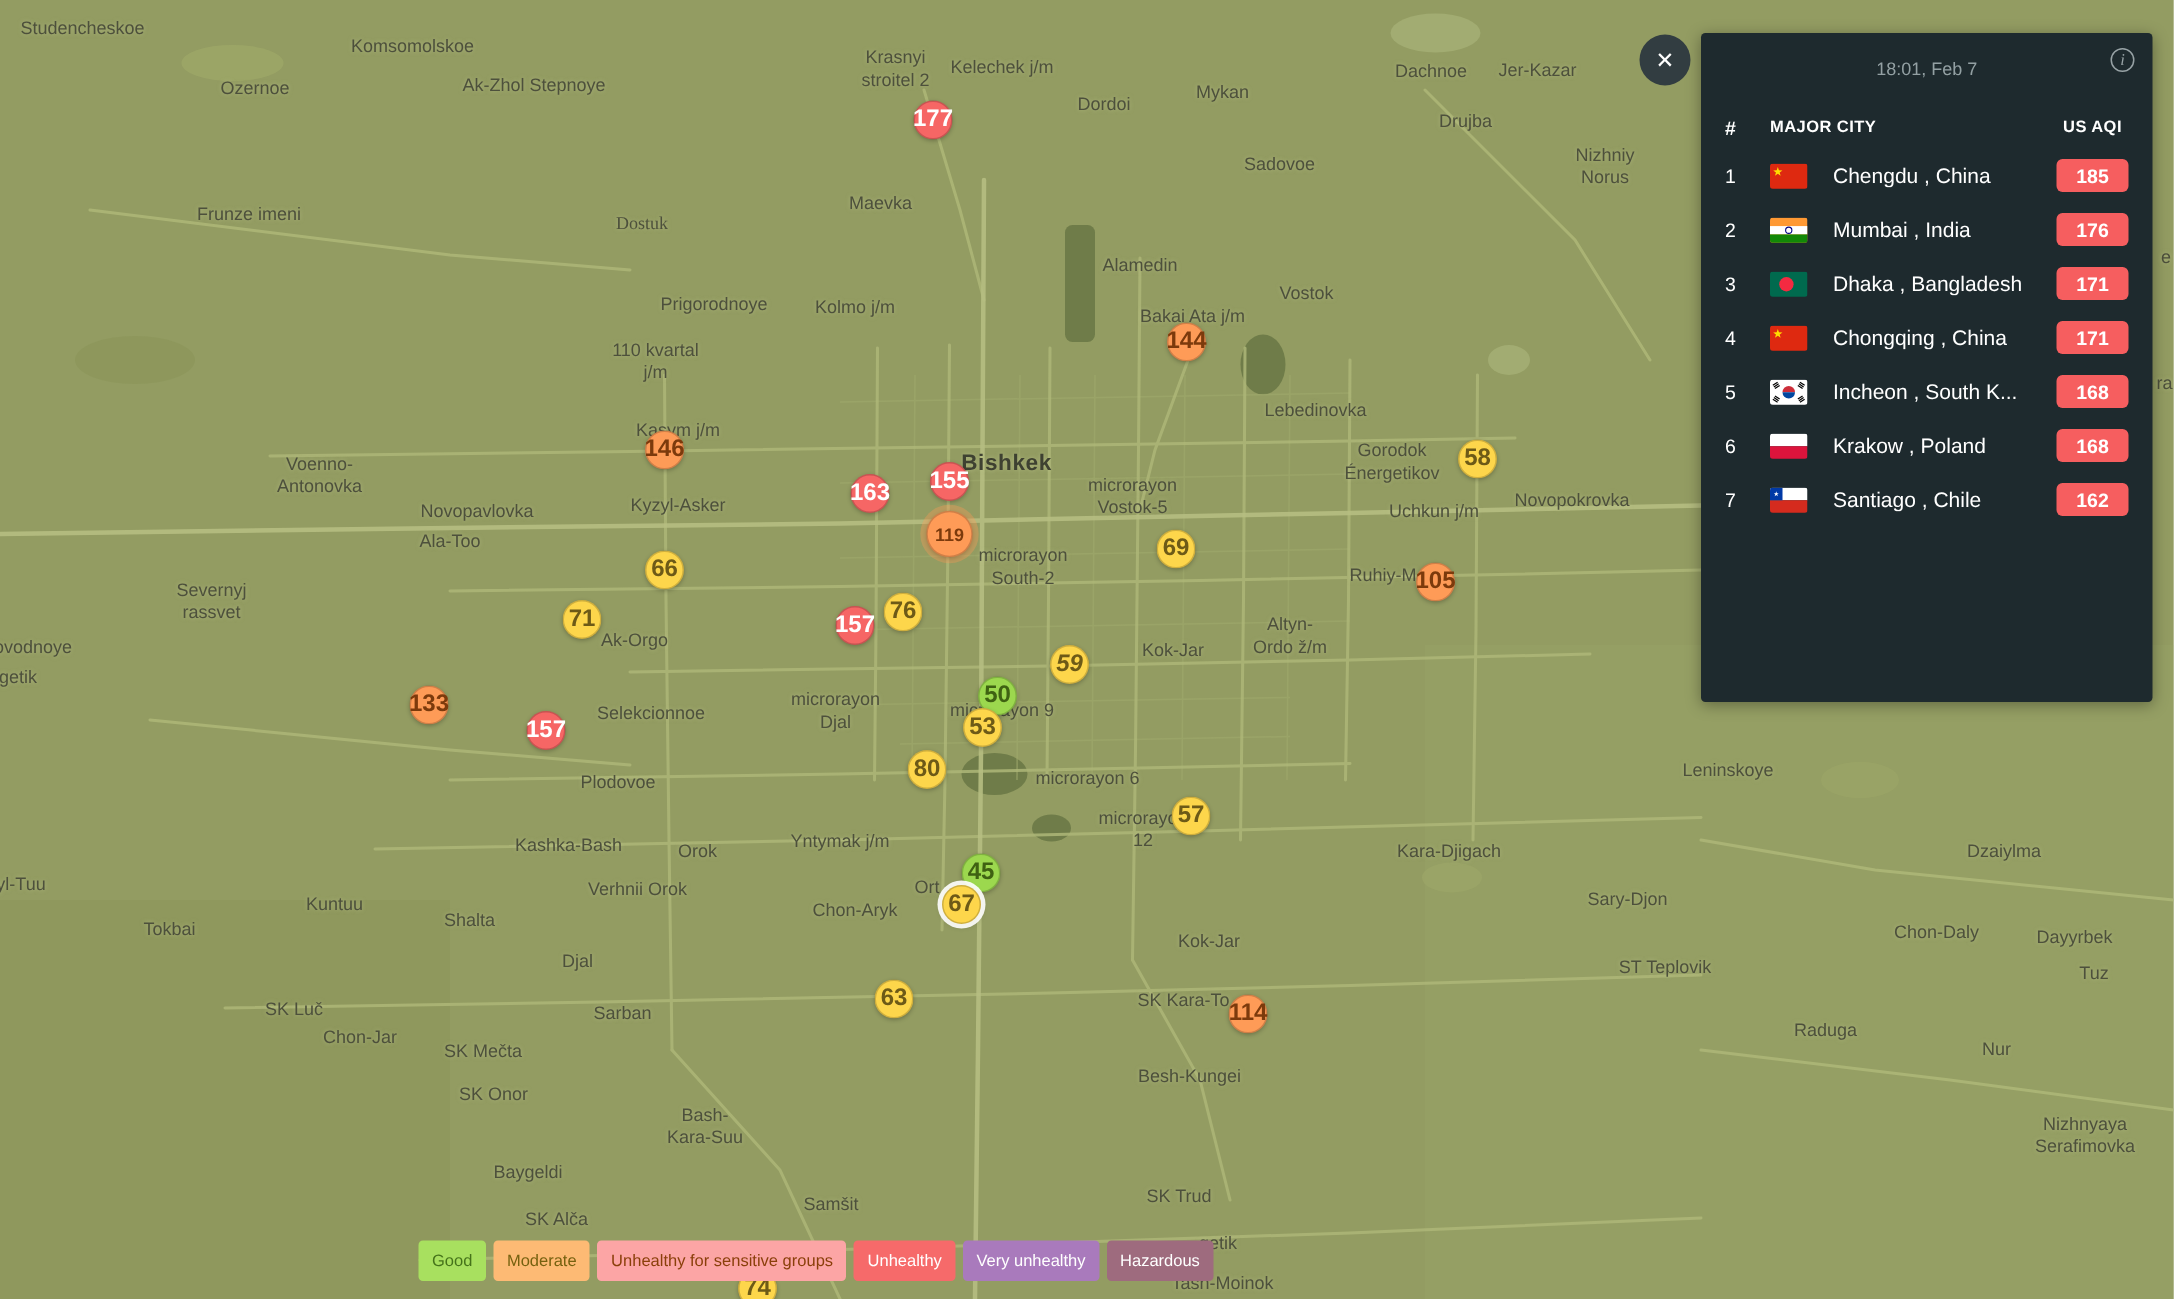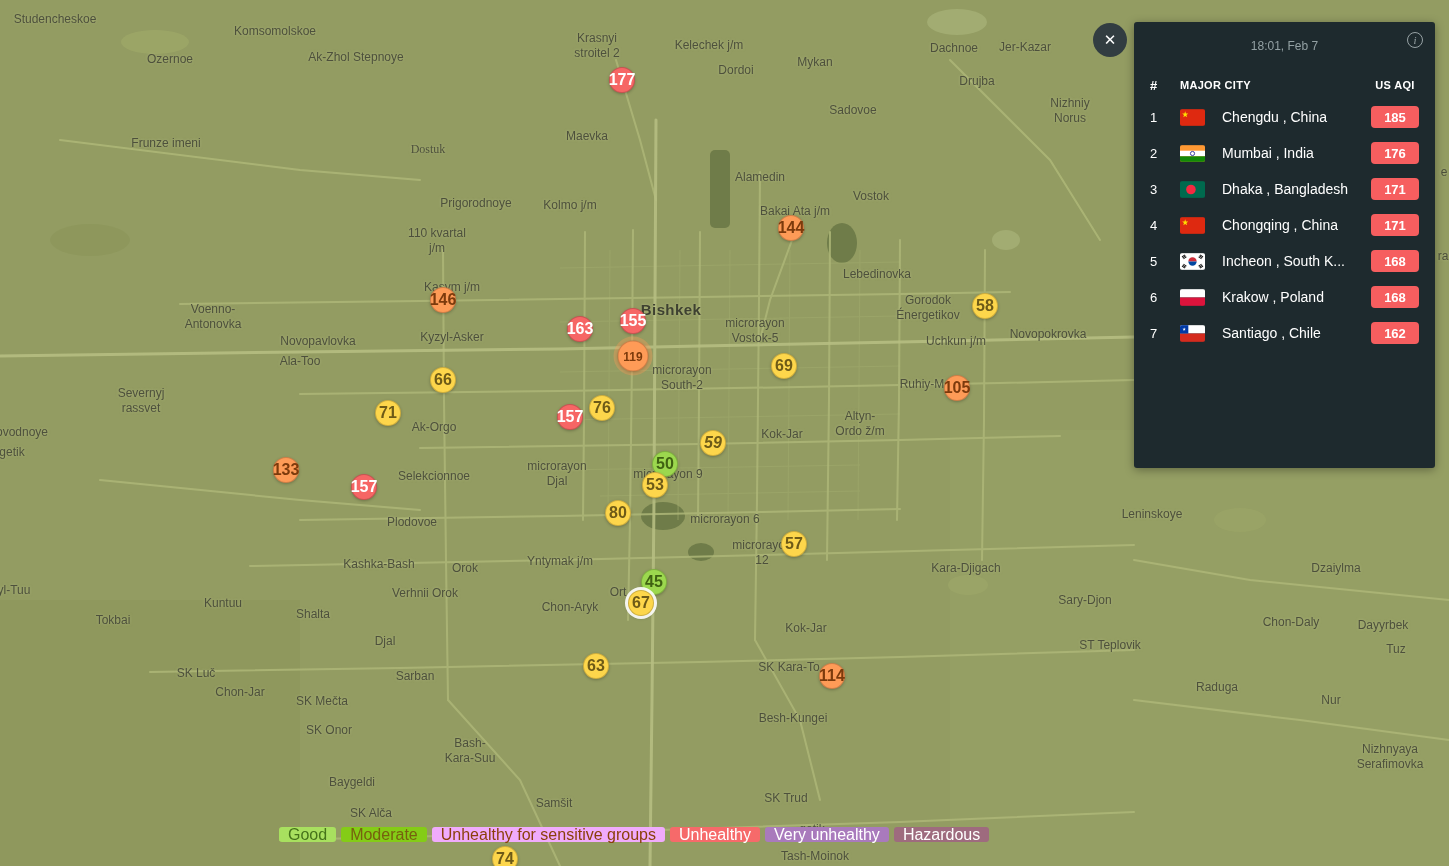--- a/index.html
+++ b/index.html
@@ -16,21 +16,21 @@
   .marker{position:absolute;width:26px;height:26px;border-radius:50%;transform:translate(-50%,-50%);
     display:flex;align-items:center;justify-content:center;font-size:16px;font-weight:700;
     border:1px solid rgba(0,0,0,.18);box-shadow:0 1px 3px rgba(0,0,0,.25);cursor:pointer}
   .marker.good{background:#9cd84e;color:#3f6212}
   .marker.moderate{background:#fdd64b;color:#6d5a17}
   .marker.usg{background:#fe9b57;color:#7c3a0c}
   .marker.unhealthy{background:#f66665;color:#fff}
   .marker.lg{width:31px;height:31px;font-size:12px;box-shadow:0 0 0 4px rgba(254,155,87,.35),0 1px 3px rgba(0,0,0,.3)}
   .marker.selected{box-shadow:0 0 0 3px rgba(255,255,255,.9),0 1px 4px rgba(0,0,0,.35)}
   #legend{position:absolute;left:279px;top:827px;display:flex;gap:5px}
-  .pill{height:15px;display:flex;align-items:center;padding:0 9px;border-radius:3px;font-size:16px;white-space:nowrap}
+  .pill{height:27px;display:flex;align-items:center;padding:0 9px;border-radius:3px;font-size:11px;white-space:nowrap}
   #panel{position:absolute;left:1134px;top:22px;width:301px;height:446px;background:#1e2a2e;
     border-radius:3px;color:#fff;padding:10px 16px 16px;box-shadow:0 2px 10px rgba(0,0,0,.35)}
   #close-btn{position:absolute;left:1093px;top:23px;width:34px;height:34px;border-radius:50%;
     background:#323d41;color:#fff;border:none;font-size:15px;display:flex;align-items:center;
     justify-content:center;cursor:pointer;font-family:inherit}
   #info-icon{position:absolute;right:12px;top:10px;width:16px;height:16px;border:1px solid #97a2a5;
     border-radius:50%;color:#97a2a5;font-size:11px;line-height:14px;text-align:center;
     font-style:italic;font-family:"Liberation Serif",serif;cursor:pointer}
   .panel-title{text-align:center;font-size:22px;font-weight:500;margin-top:20px;letter-spacing:.2px}
   .panel-time{text-align:center;font-size:12px;color:#93a0a3;margin-top:7px}
@@ -116,21 +116,21 @@
       </g>
     </svg>
 
     <div id="labels">
         <div class="map-label" style="left: 55px; top: 19px;">Studencheskoe</div>
         <div class="map-label" style="left: 275px; top: 31px;">Komsomolskoe</div>
         <div class="map-label" style="left: 170px; top: 59px;">Ozernoe</div>
         <div class="map-label" style="left: 356px; top: 57px;">Ak-Zhol Stepnoye</div>
         <div class="map-label" style="left: 597px; top: 46px;">Krasnyi
 stroitel 2</div>
-        <div class="map-label" style="left: 709px; top: 45px;">Kelechek j/m</div>
+        <div class="map-label" style="left: 668px; top: 45px;">Kelechek j/m</div>
         <div class="map-label" style="left: 736px; top: 70px;">Dordoi</div>
         <div class="map-label" style="left: 815px; top: 62px;">Mykan</div>
         <div class="map-label" style="left: 954px; top: 48px;">Dachnoe</div>
         <div class="map-label" style="left: 1025px; top: 47px;">Jer-Kazar</div>
         <div class="map-label" style="left: 977px; top: 81px;">Drujba</div>
         <div class="map-label" style="left: 1070px; top: 111px;">Nizhniy
 Norus</div>
         <div class="map-label" style="left: 853px; top: 110px;">Sadovoe</div>
         <div class="map-label" style="left: 587px; top: 136px;">Maevka</div>
         <div class="map-label" style="left: 428px; top: 149px; font-family: Liberation Serif, serif;">Dostuk</div>
@@ -159,21 +159,21 @@
         <div class="map-label" style="left: 141px; top: 401px;">Severnyj
 rassvet</div>
         <div class="map-label" style="left: 22px; top: 432px;">ovodnoye</div>
         <div class="map-label" style="left: 12px; top: 452px;">getik</div>
         <div class="map-label" style="left: 682px; top: 378px;">microrayon
 South-2</div>
         <div class="map-label" style="left: 922px; top: 384px;">Ruhiy-M</div>
         <div class="map-label" style="left: 860px; top: 424px;">Altyn-
 Ordo ž/m</div>
         <div class="map-label" style="left: 782px; top: 434px;">Kok-Jar</div>
-        <div class="map-label" style="left: 423px; top: 427px; margin-left: 11px;">Ak-Orgo</div>
+        <div class="map-label" style="left: 423px; top: 427px;">Ak-Orgo</div>
         <div class="map-label" style="left: 434px; top: 476px;">Selekcionnoe</div>
         <div class="map-label" style="left: 557px; top: 474px;">microrayon
 Djal</div>
         <div class="map-label" style="left: 668px; top: 474px;">microrayon 9</div>
         <div class="map-label" style="left: 725px; top: 519px;">microrayon 6</div>
         <div class="map-label" style="left: 762px; top: 553px;">microrayon
 12</div>
         <div class="map-label" style="left: 412px; top: 522px;">Plodovoe</div>
         <div class="map-label" style="left: 379px; top: 564px;">Kashka-Bash</div>
         <div class="map-label" style="left: 465px; top: 568px;">Orok</div>
@@ -239,22 +239,22 @@
         <div class="marker moderate" style="left: 618px; top: 513px;">80</div>
         <div class="marker moderate" style="left: 794px; top: 544px;">57</div>
         <div class="marker good" style="left: 654px; top: 582px;">45</div>
         <div class="marker moderate selected" style="left: 641px; top: 603px;">67</div>
         <div class="marker moderate" style="left: 596px; top: 666px;">63</div>
         <div class="marker usg" style="left: 832px; top: 676px;">114</div>
         <div class="marker moderate" style="left: 505px; top: 859px;">74</div>
       </div>
     <div id="legend">
         <div class="pill" style="background: rgb(168, 224, 95); color: rgb(69, 115, 26);">Good</div>
-        <div class="pill" style="background: #84cc16; color: rgb(118, 97, 15);">Moderate</div>
-        <div class="pill" style="background: #f0abfc; color: rgb(138, 63, 10);">Unhealthy for sensitive groups</div>
+        <div class="pill" style="background: #fdba74; color: rgb(118, 97, 15);">Moderate</div>
+        <div class="pill" style="background: #fca5a5; color: rgb(138, 63, 10);">Unhealthy for sensitive groups</div>
         <div class="pill" style="background: rgb(246, 106, 106); color: rgb(255, 255, 255);">Unhealthy</div>
         <div class="pill" style="background: rgb(169, 122, 188); color: rgb(255, 255, 255);">Very unhealthy</div>
         <div class="pill" style="background: rgb(158, 107, 126); color: rgb(255, 255, 255);">Hazardous</div>
       </div>
   </div>
 
   <div id="panel">
     <span id="info-icon">i</span>
     <div class="panel-time">18:01, Feb 7</div>
     <div class="rank-header">

